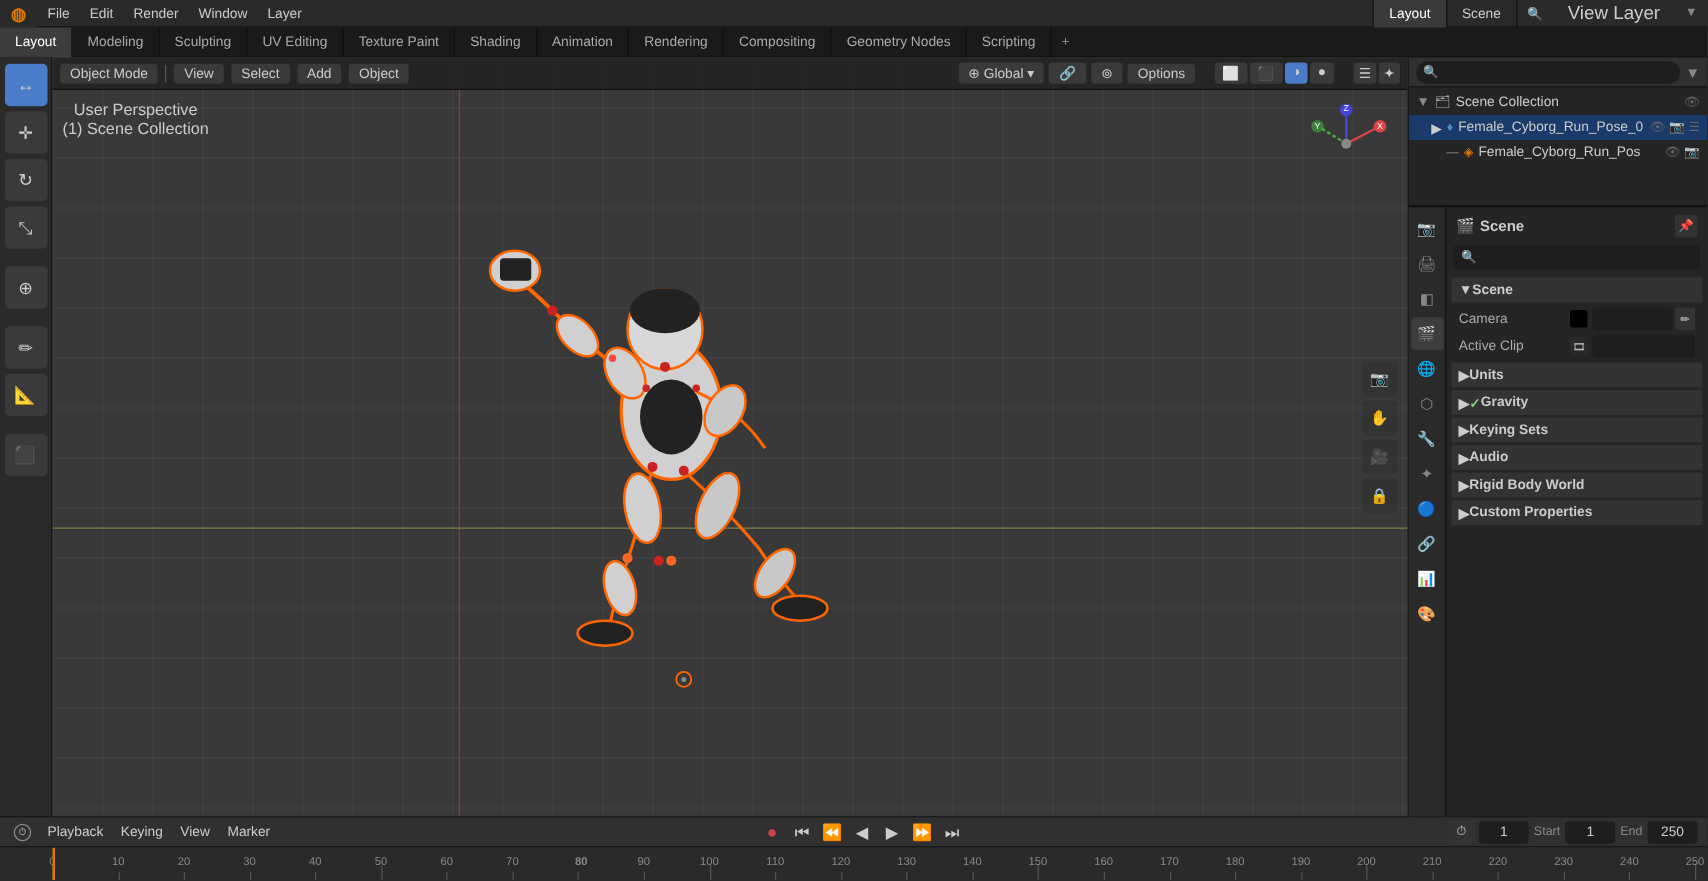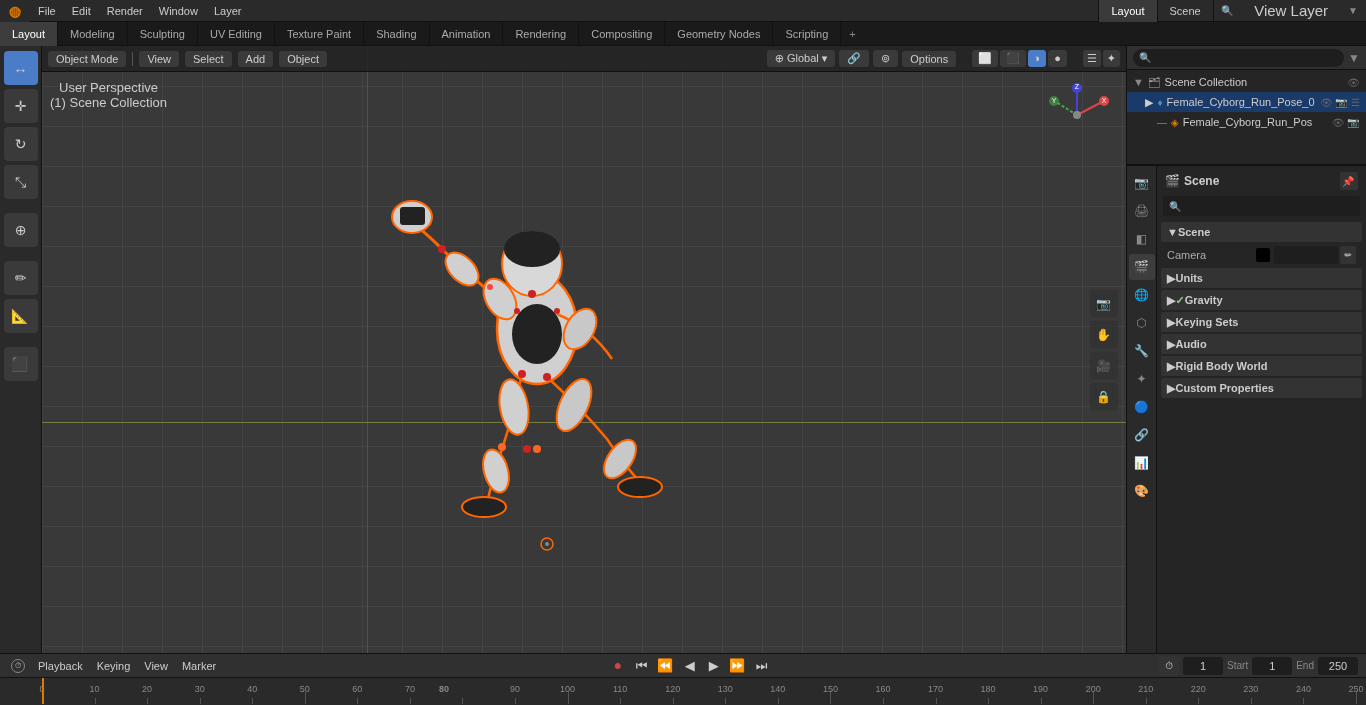--- a/index.html
+++ b/index.html
@@ -705,20 +705,27 @@
           <div class="prop-row">
             <div class="prop-label">Camera</div>
             <div style="display:flex; align-items:center; flex:1.2;">
               <div class="prop-color-btn" style="background:#000; width:14px; height:14px;"></div>
               <div class="prop-value" style="flex:1;"></div>
               <div style="width:16px; height:18px; background:#333; display:flex; align-items:center; justify-content:center; cursor:pointer; font-size:9px; border-radius:2px; margin-left:2px;">✏</div>
             </div>
           </div>
 
 
+          <div class="prop-row">
+            <div class="prop-label">Active Clip</div>
+            <div style="display:flex; align-items:center; flex:1.2;">
+              <div style="width:14px; height:14px; background:#2a2a2a; border-radius:2px; margin-right:4px; display:flex; align-items:center; justify-content:center; font-size:8px; cursor:pointer;">🎞</div>
+              <div class="prop-value" style="flex:1;"></div>
+            </div>
+          </div>
         </div>
 
         <div class="prop-section">
           <div class="prop-section-header">
             <span>▶ </span>
             <span>Units</span>
           </div>
         </div>
 
         <div class="prop-section">
@@ -833,21 +840,21 @@
 
     <div id="ruler-labels-container">
         <div class="ruler-label" style="left: 42px;">0</div>
         <div class="ruler-label" style="left: 94.56px;">10</div>
         <div class="ruler-label" style="left: 147.12px;">20</div>
         <div class="ruler-label" style="left: 199.68px;">30</div>
         <div class="ruler-label" style="left: 252.24px;">40</div>
         <div class="ruler-label" style="left: 304.8px;">50</div>
         <div class="ruler-label" style="left: 357.36px;">60</div>
         <div class="ruler-label" style="left: 409.92px;">70</div>
-        <div class="ruler-label" style="left: 444px; font-weight: bold;">80</div>
+        <div class="ruler-label" style="left: 465px; font-weight: bold;">80</div>
         <div class="ruler-label" style="left: 515.04px;">90</div>
         <div class="ruler-label" style="left: 567.6px;">100</div>
         <div class="ruler-label" style="left: 620.16px;">110</div>
         <div class="ruler-label" style="left: 672.72px;">120</div>
         <div class="ruler-label" style="left: 725.28px;">130</div>
         <div class="ruler-label" style="left: 777.84px;">140</div>
         <div class="ruler-label" style="left: 830.4px;">150</div>
         <div class="ruler-label" style="left: 882.96px;">160</div>
         <div class="ruler-label" style="left: 935.52px;">170</div>
         <div class="ruler-label" style="left: 988.08px;">180</div>

